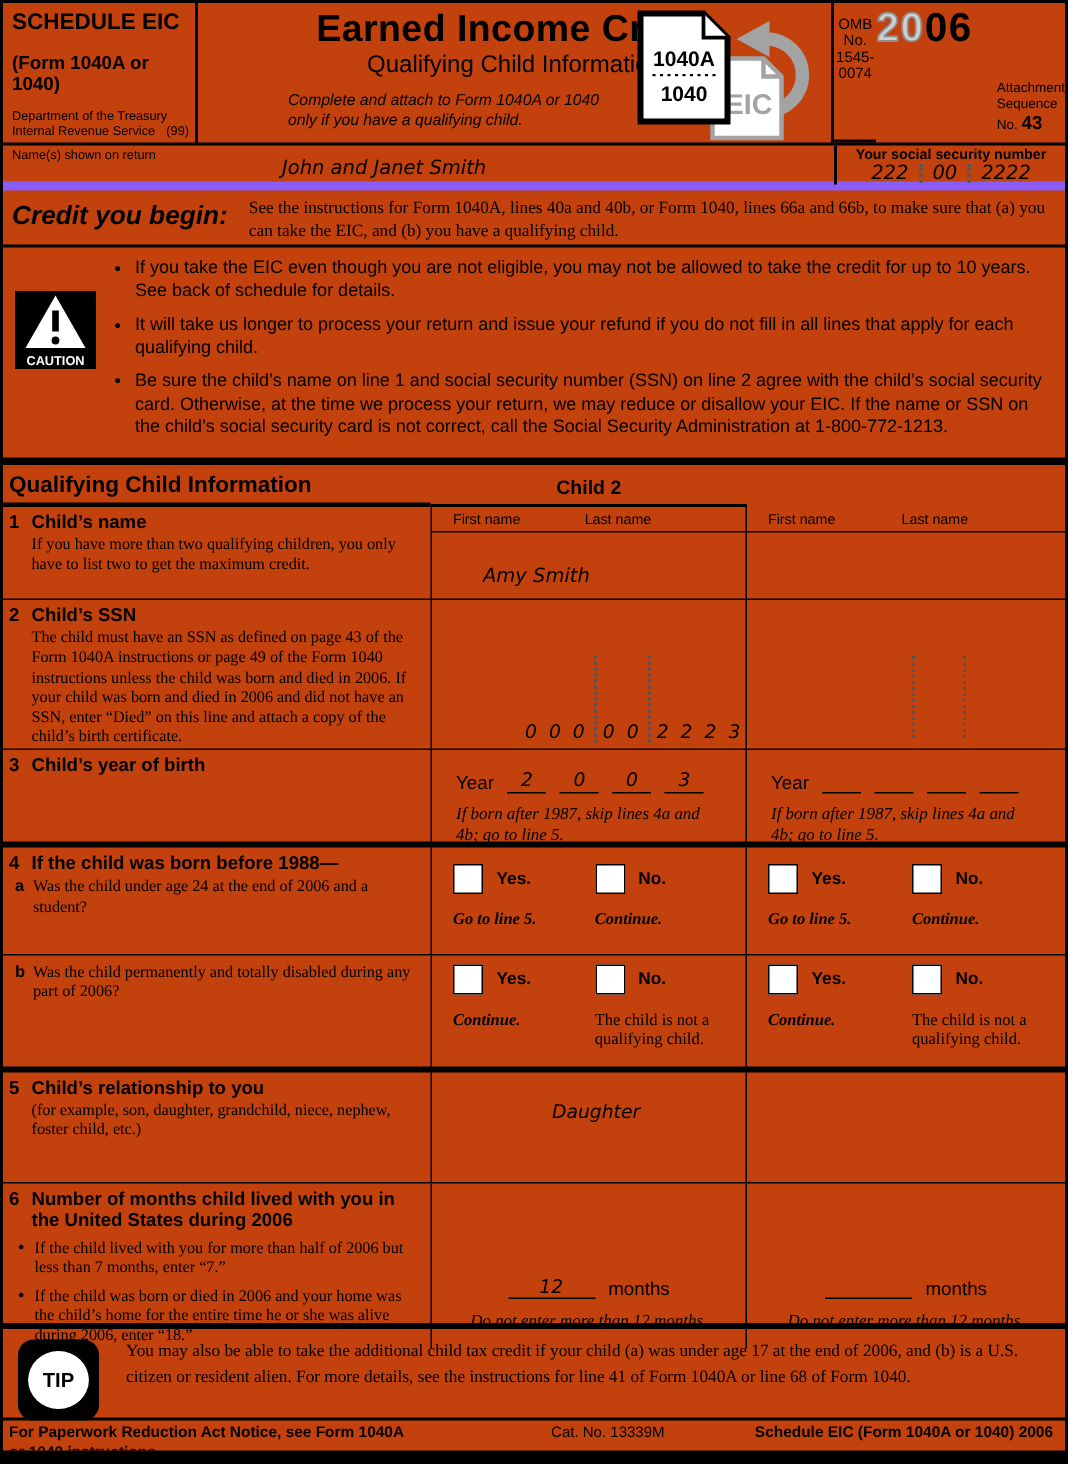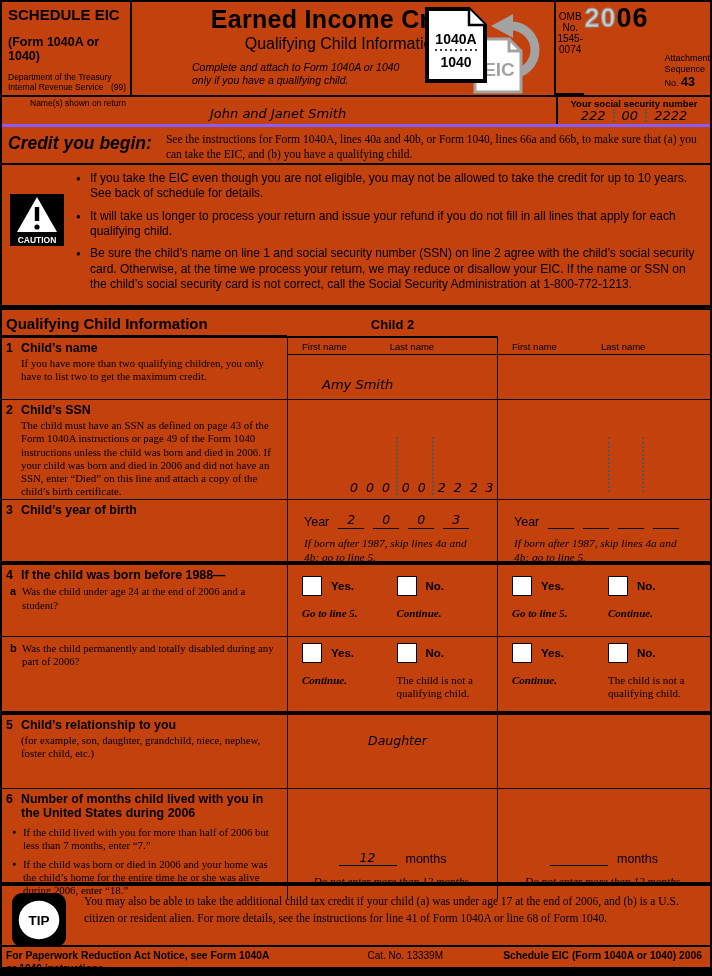--- a/index.html
+++ b/index.html
@@ -24,21 +24,21 @@
   .h-attach { position:absolute; bottom:7px; left:60px; width:230px; font-style:italic; font-size:10.5px; line-height:1.3; text-align:left; }
   .docs-icon { position:absolute; right:1px; top:2px; }
   .h-right { display:flex; flex-direction:row; }
   .h-omb { font-size:10px; text-align:center; padding:9px 0 8px; border-bottom:2px solid #000; }
   .h-year { text-align:center; font-size:27px; font-weight:bold; margin-top:1px; letter-spacing:1px; }
   .y-light { color:#cfcfcf; -webkit-text-stroke:1.2px #8f8f8f; }
   .h-attachment { margin-top:auto; padding:0 0 4px 16px; font-size:9px; line-height:1.25; }
   .seq-no { font-weight:bold; font-size:12.5px; }
 
   
-  .name-row { display:grid; grid-template-columns:1fr 154px; height:30px; border-bottom:3px solid #8b5cf6;padding-left:22px; }
+  .name-row { display:grid; grid-template-columns:1fr 154px; height:30px; border-bottom:6px solid #8b5cf6; }
   .name-cell { position:relative; font-size:8.5px; padding:1px 0 0 6px; }
   .name-value { position:absolute; left:186px; bottom:3px; font-size:13px; }
   .ssn-cell { border-left:2px solid #000; text-align:center; }
   .ssn-label { font-size:9.5px; font-weight:bold; padding-top:1px; }
   .ssn-value { display:flex; justify-content:center; align-items:center; font-size:13px; margin-top:-1px; }
   .dotv { border-left:2px dotted #555; height:13px; margin:0 7px; }
 
   
   .before-row { display:flex; border-bottom:2px solid #000; padding:3px 8px 3px 6px; height:38px; }
   .before-label { font-size:17.5px; font-weight:bold; font-style:italic; white-space:nowrap; padding-top:3px; }

